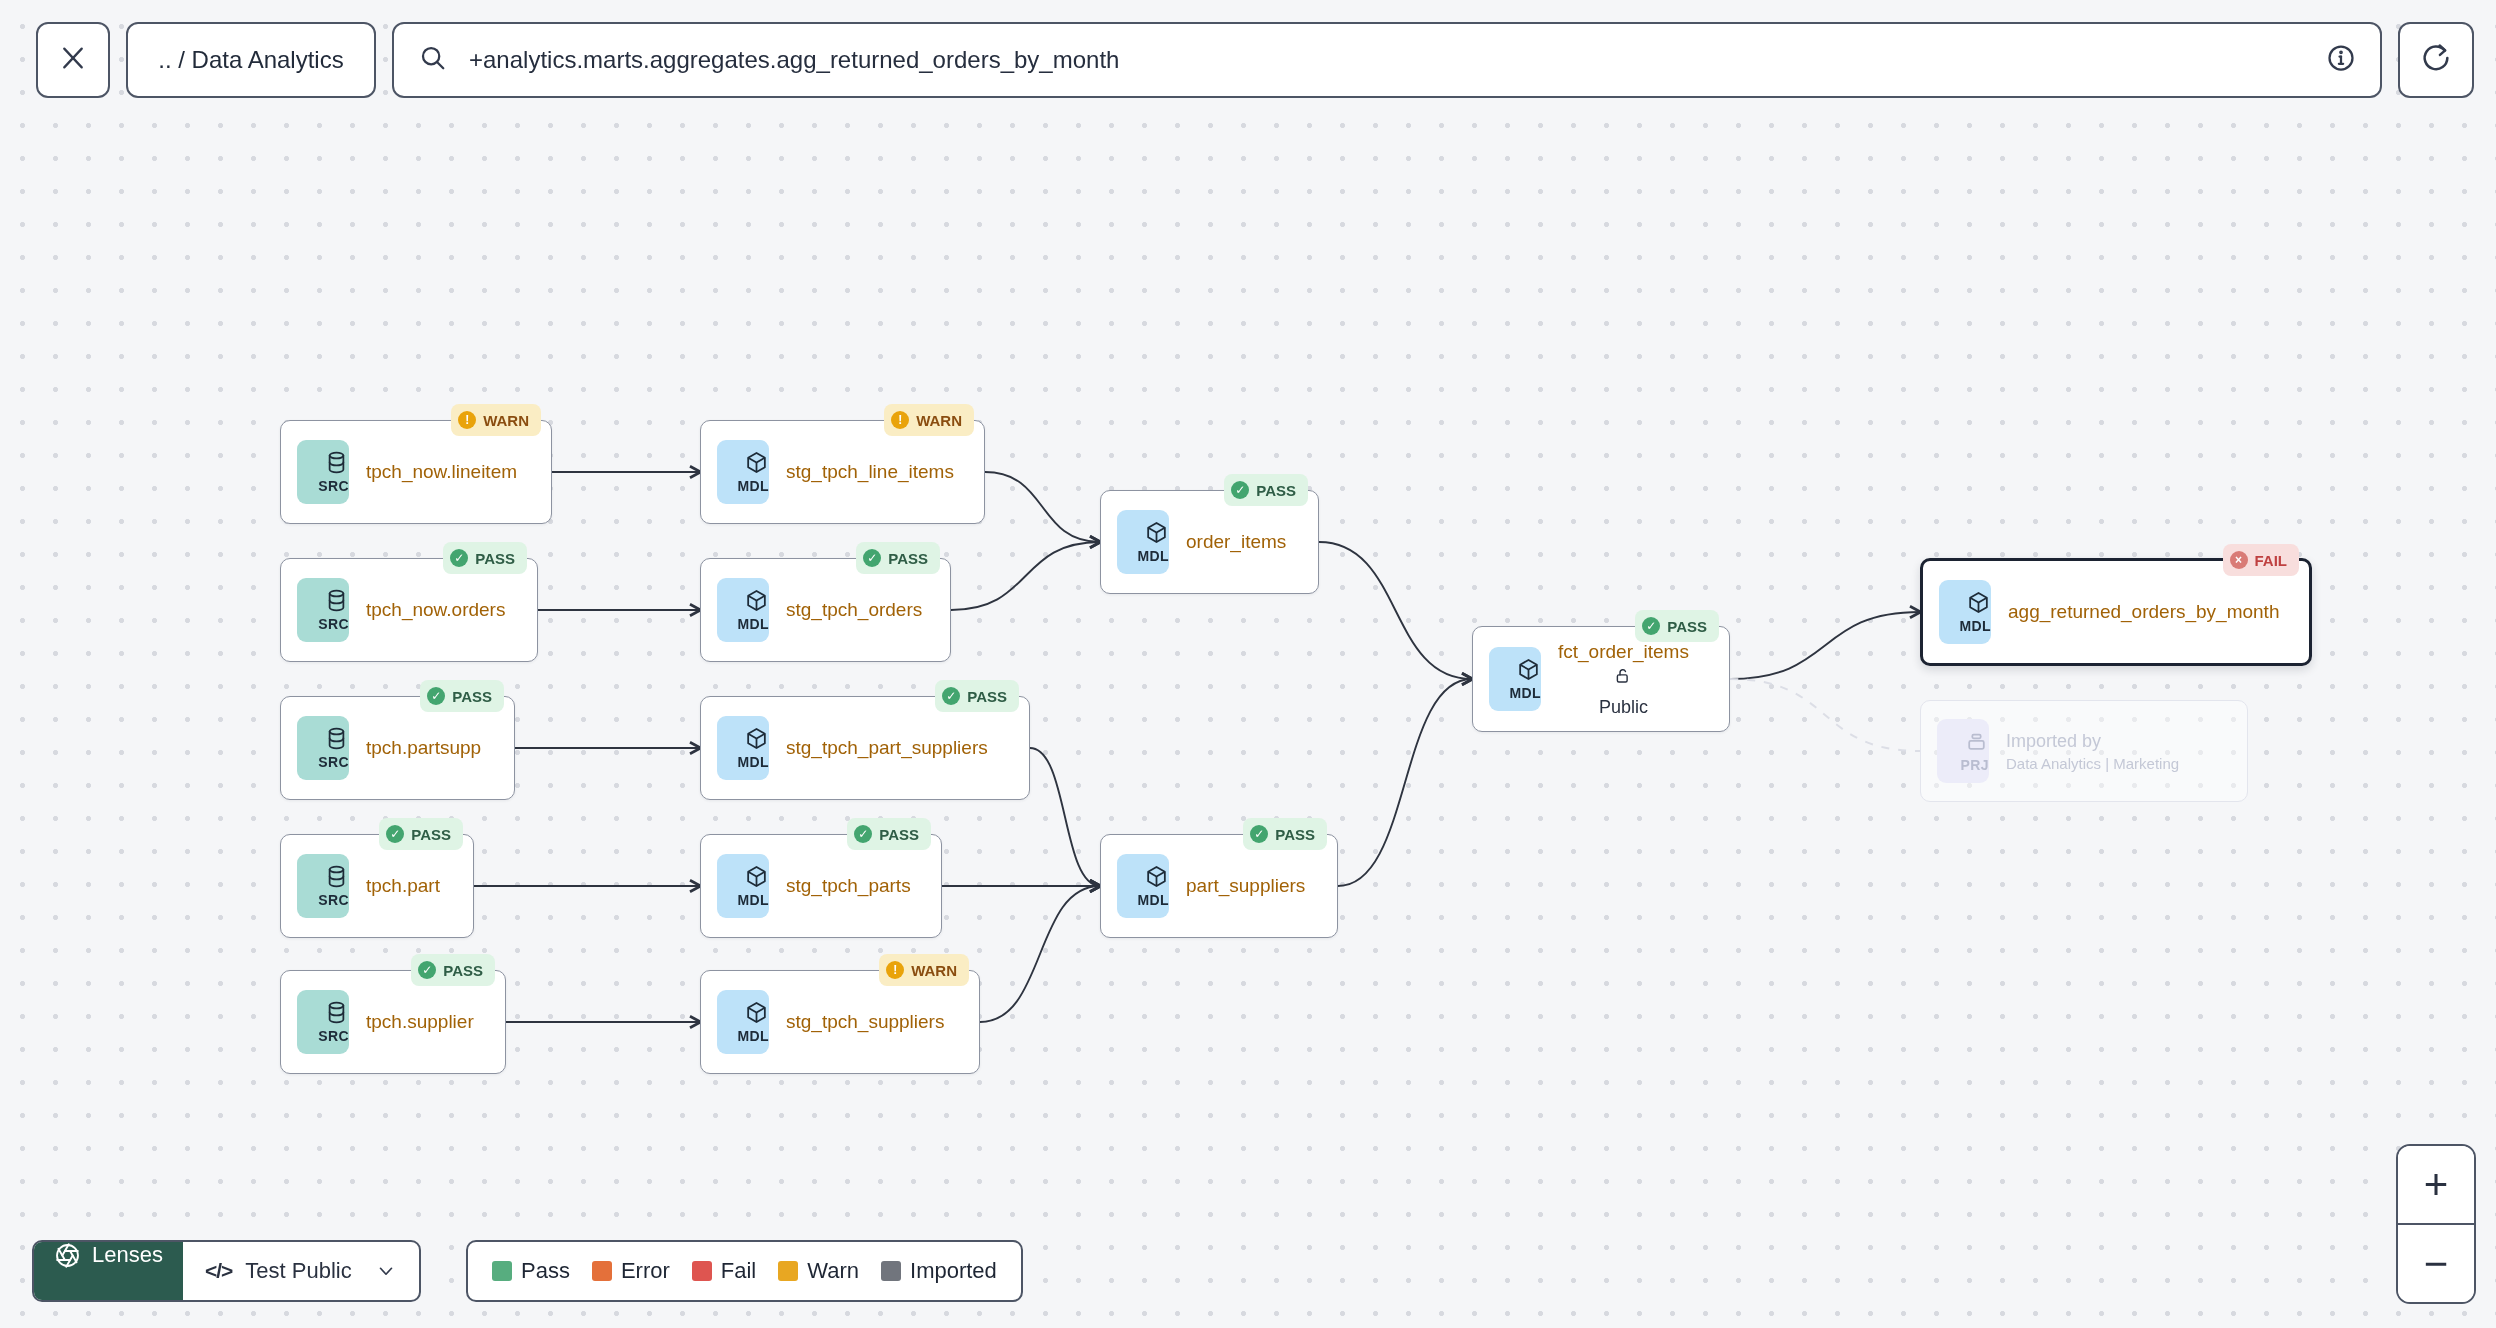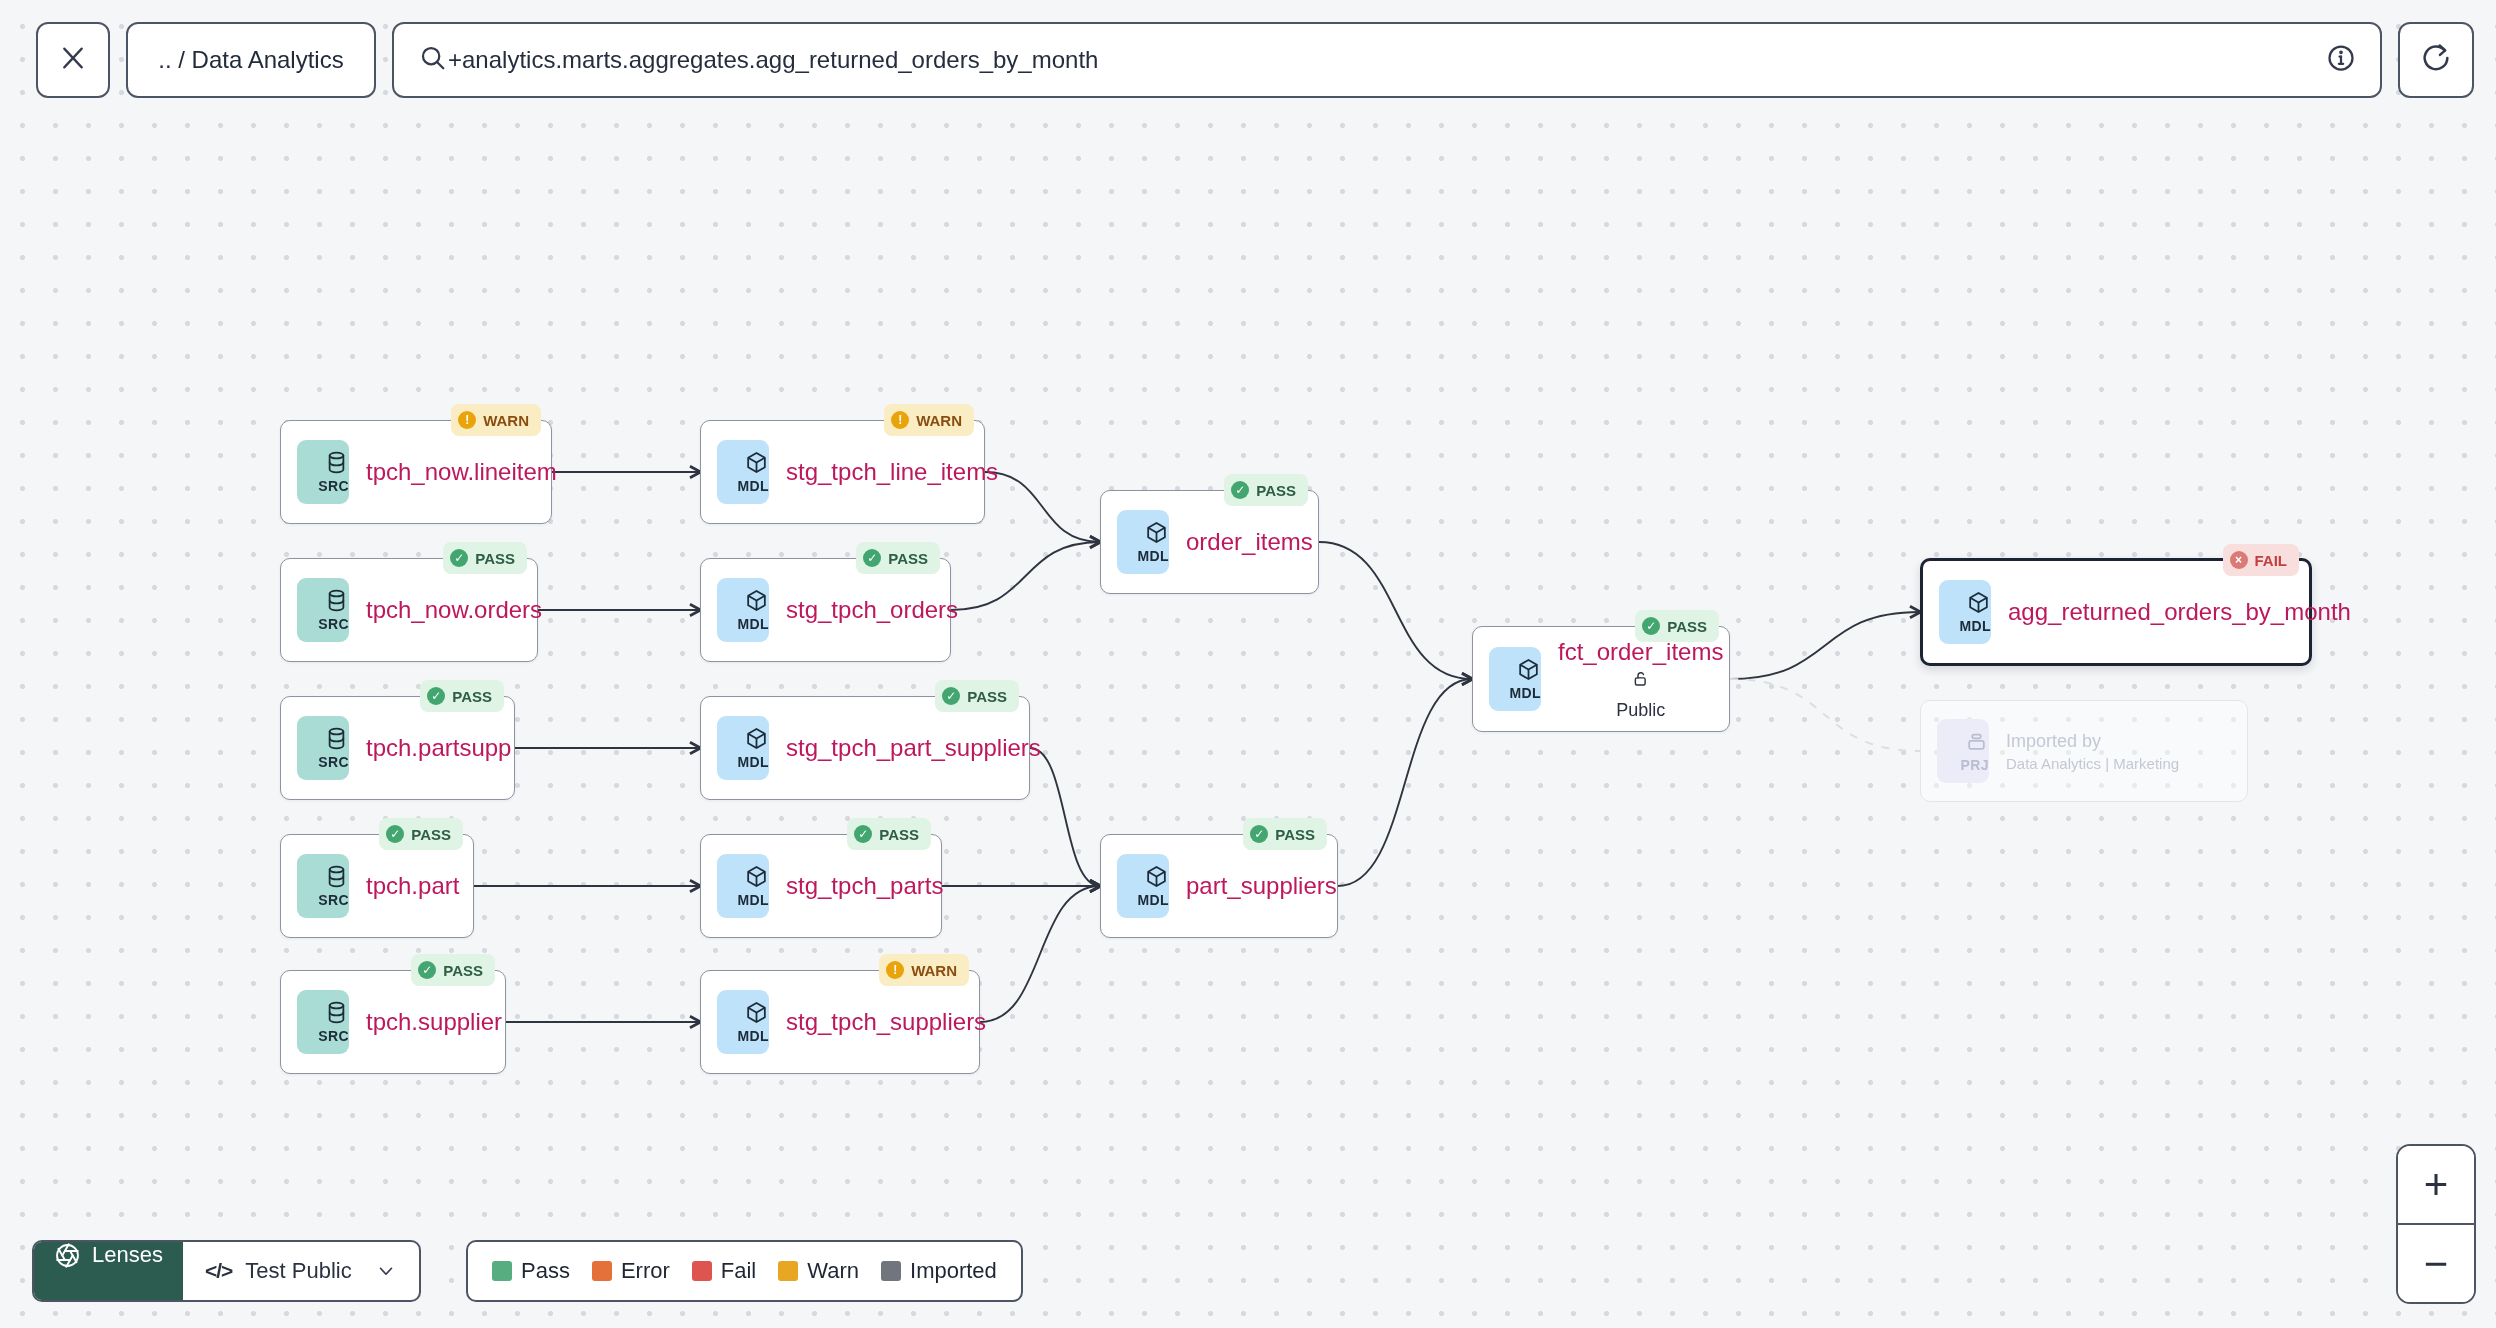--- a/index.html
+++ b/index.html
@@ -10,40 +10,40 @@
     background-color:#f5f6f8;
     background-image:radial-gradient(circle,#d7d9df 2.2px,transparent 2.9px);
     background-size:33px 33px;background-position:6px 10px;
     color:#1a2230;
   }
   
   .tb-btn{position:absolute;top:22px;height:76px;background:#fff;border:2px solid #4d5565;
     border-radius:12px;display:flex;align-items:center;justify-content:center;box-sizing:border-box;}
   #close-btn{left:36px;width:74px;}
   #breadcrumb-btn{left:126px;width:250px;font-size:24px;color:#222b3a;}
-  #search-bar{left:392px;width:1990px;justify-content:flex-start;padding:0 24px;gap:0;}
+  #search-bar{left:392px;width:1990px;justify-content:flex-start;padding:0 24px;gap:21px;}
   #search-input{flex:1;border:none;outline:none;font-size:24px;color:#262e3e;background:transparent;
     font-family:inherit;padding:0;}
   #refresh-btn{left:2398px;width:76px;}
   .icon-stroke{stroke:#323a4c;fill:none;stroke-width:1.8;stroke-linecap:round;stroke-linejoin:round;}
   
   #edge-layer{position:absolute;left:0;top:0;pointer-events:none;}
   .node{position:absolute;background:#fff;border:1.8px solid #8d93a1;border-radius:10px;
     box-sizing:border-box;display:flex;align-items:center;padding:0 16px 0 16px;gap:17px;
     box-shadow:0 1px 3px rgba(30,36,50,.07);}
   .node.selected{border:3.4px solid #1c2332;box-shadow:0 4px 10px rgba(20,25,40,.14);}
   .node.ghost{background:rgba(255,255,255,.45);border:1.6px solid #e3e5ed;box-shadow:none;}
   .chip{width:52px;height:64px;border-radius:9px;display:flex;flex-direction:column;
     align-items:flex-end;justify-content:center;gap:3px;flex:0 0 auto;color:#1d2b38;}
   .chip.SRC{background:#a9dcd5;}
   .chip.MDL{background:#bde2f9;}
   .chip.PRJ{background:#ececf9;color:#b9bdd0;}
   .chip .chip-label{font-size:14px;font-weight:600;letter-spacing:.4px;}
   .chip svg{display:block;}
-  .node-label{font-size:24px;color:#be185d;white-space:nowrap;}
+  .node-label{font-size:19px;color:#a16207;white-space:nowrap;}
   .node-sub{display:flex;align-items:center;gap:7px;font-size:18px;color:#2a3140;margin-top:4px;flex-direction:column;}
   .ghost .node-label{font-size:18px;color:#c4c8d6;}
   .ghost .node-subtitle{font-size:15px;color:#c4c8d6;margin-top:3px;white-space:nowrap;}
   .badge{position:absolute;top:-17px;right:10px;height:32px;border-radius:8px;
     display:flex;align-items:center;gap:7px;padding:0 12px 0 7px;font-size:15px;font-weight:700;}
   .badge .dot{width:18px;height:18px;border-radius:50%;color:#fff;font-size:12px;font-weight:700;
     display:flex;align-items:center;justify-content:center;line-height:1;}
   .badge.PASS{background:#dff4e5;color:#2f5d46;}
   .badge.PASS .dot{background:#43a56f;}
   .badge.WARN{background:#faedc4;color:#8a4d10;}

